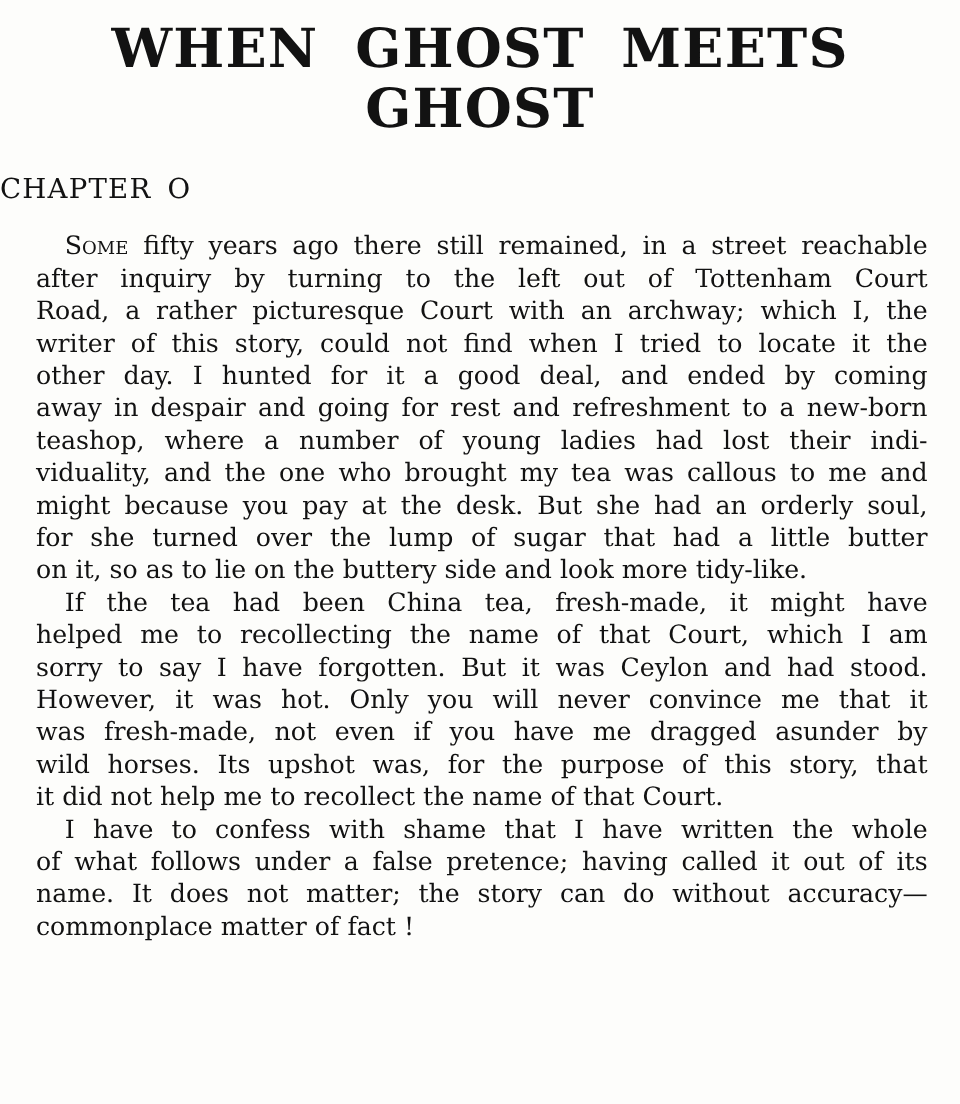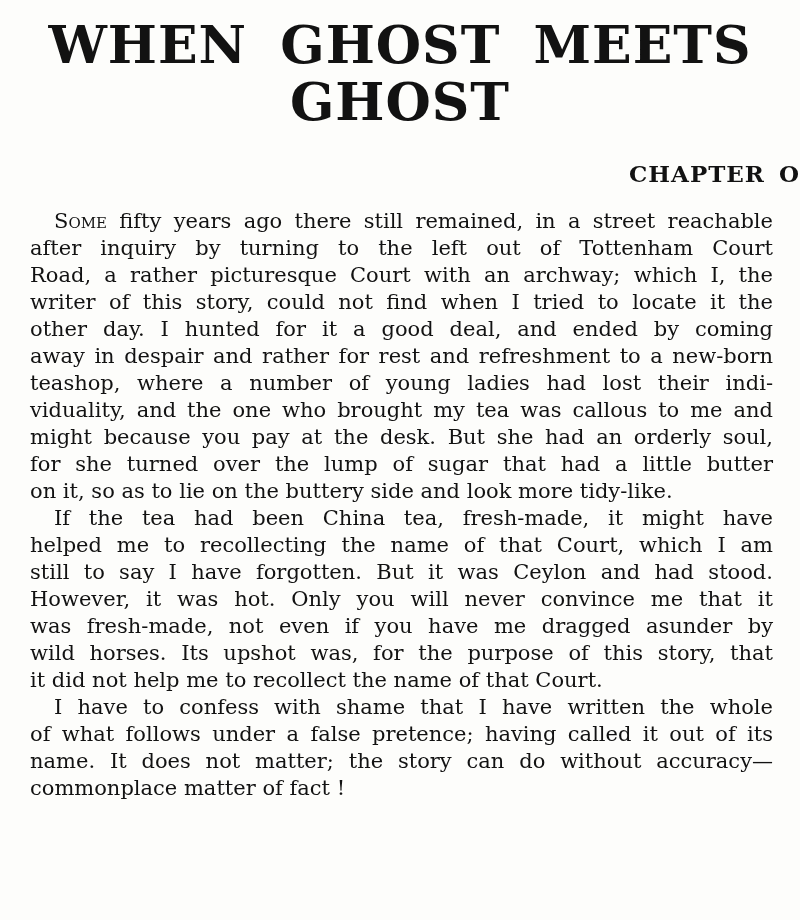--- a/index.html
+++ b/index.html
@@ -14,31 +14,31 @@
     box-sizing: border-box;
     background: #fdfdfb;
     color: #121212;
     font-family: "DejaVu Serif", "Liberation Serif", serif;
     overflow: hidden;
   }
   .title {
     margin: 0;
     padding-top: 16px;
     text-align: center;
-    font-size: 52px;
+    font-size: 45px;
     line-height: 1.1;
     font-weight: 700;
     letter-spacing: 1px;
     word-spacing: 14px;
   }
   .chapter {
     margin: 30px 0 0 0;
-    text-align: right;
+    text-align: left;
     font-size: 23px;
-    font-weight: 700;
+    font-weight: 400;
     letter-spacing: 1px;
     word-spacing: 5px;
   }
   .summary {
     margin: 29px 30px 0 37px;
     padding-left: 38px;
     font-size: 16px;
     font-weight: 700;
     line-height: 29px;
     letter-spacing: 0.3px;
@@ -76,31 +76,31 @@
 <div class="page">
   <h1 class="title">WHEN GHOST MEETS GHOST</h1>
   <h2 class="chapter">CHAPTER O</h2>
   <section class="bodytext">
       <div class="paragraph">
         <div class="tline pindent"><span class="lead-sc">Some</span> fifty years ago there still remained, in a street reachable</div>
         <div class="tline">after inquiry by turning to the left out of Tottenham Court</div>
         <div class="tline">Road, a rather picturesque Court with an archway; which I, the</div>
         <div class="tline">writer of this story, could not find when I tried to locate it the</div>
         <div class="tline">other day. I hunted for it a good deal, and ended by coming</div>
-        <div class="tline">away in despair and rather for rest and refreshment to a new-born</div>
+        <div class="tline">away in despair and going for rest and refreshment to a new-born</div>
         <div class="tline">teashop, where a number of young ladies had lost their indi-</div>
         <div class="tline">viduality, and the one who brought my tea was callous to me and</div>
         <div class="tline">might because you pay at the desk. But she had an orderly soul,</div>
         <div class="tline">for she turned over the lump of sugar that had a little butter</div>
         <div class="tline tlast">on it, so as to lie on the buttery side and look more tidy-like.</div>
       </div>
       <div class="paragraph">
         <div class="tline pindent">If the tea had been China tea, fresh-made, it might have</div>
         <div class="tline">helped me to recollecting the name of that Court, which I am</div>
-        <div class="tline">still to say I have forgotten. But it was Ceylon and had stood.</div>
+        <div class="tline">sorry to say I have forgotten. But it was Ceylon and had stood.</div>
         <div class="tline">However, it was hot. Only you will never convince me that it</div>
         <div class="tline">was fresh-made, not even if you have me dragged asunder by</div>
         <div class="tline">wild horses. Its upshot was, for the purpose of this story, that</div>
         <div class="tline tlast">it did not help me to recollect the name of that Court.</div>
       </div>
       <div class="paragraph">
         <div class="tline pindent">I have to confess with shame that I have written the whole</div>
         <div class="tline">of what follows under a false pretence; having called it out of its</div>
         <div class="tline">name. It does not matter; the story can do without accuracy—</div>
         <div class="tline tlast">commonplace matter of fact !</div>

